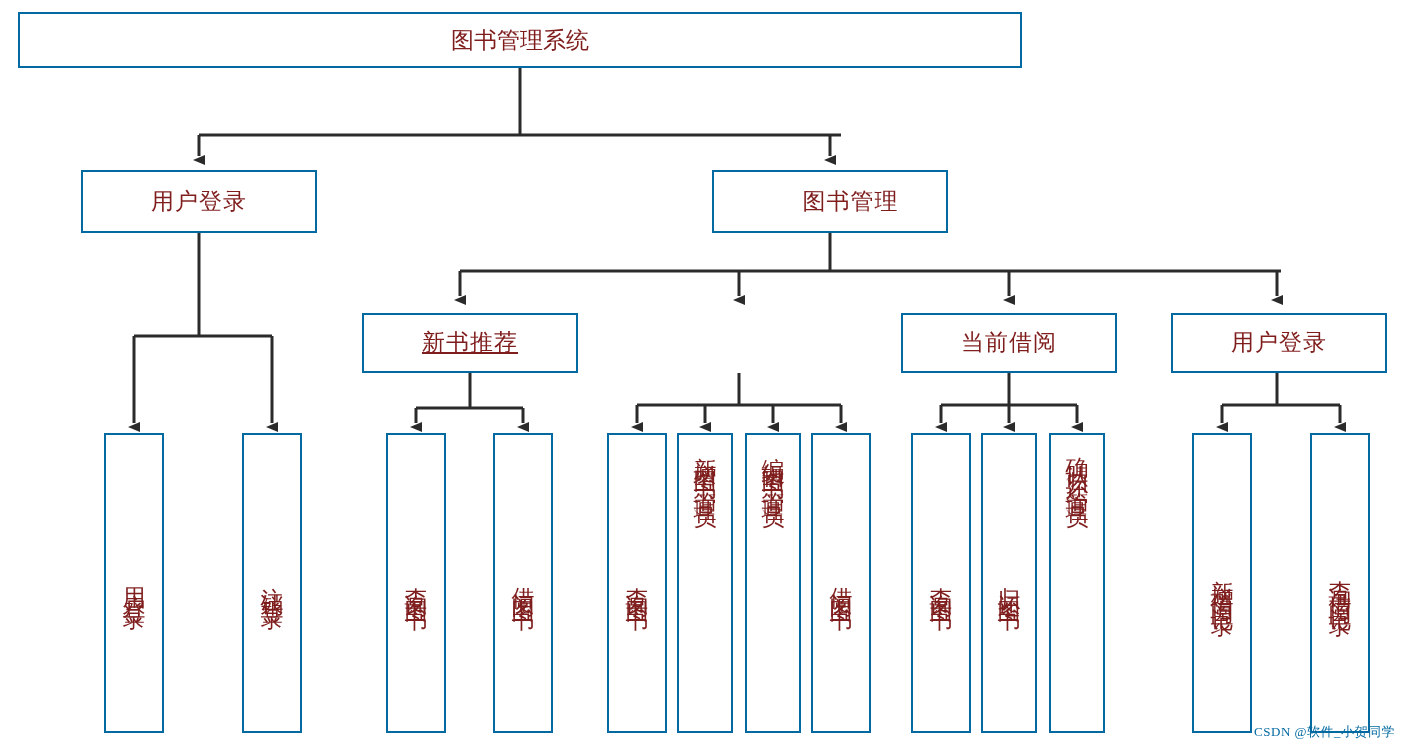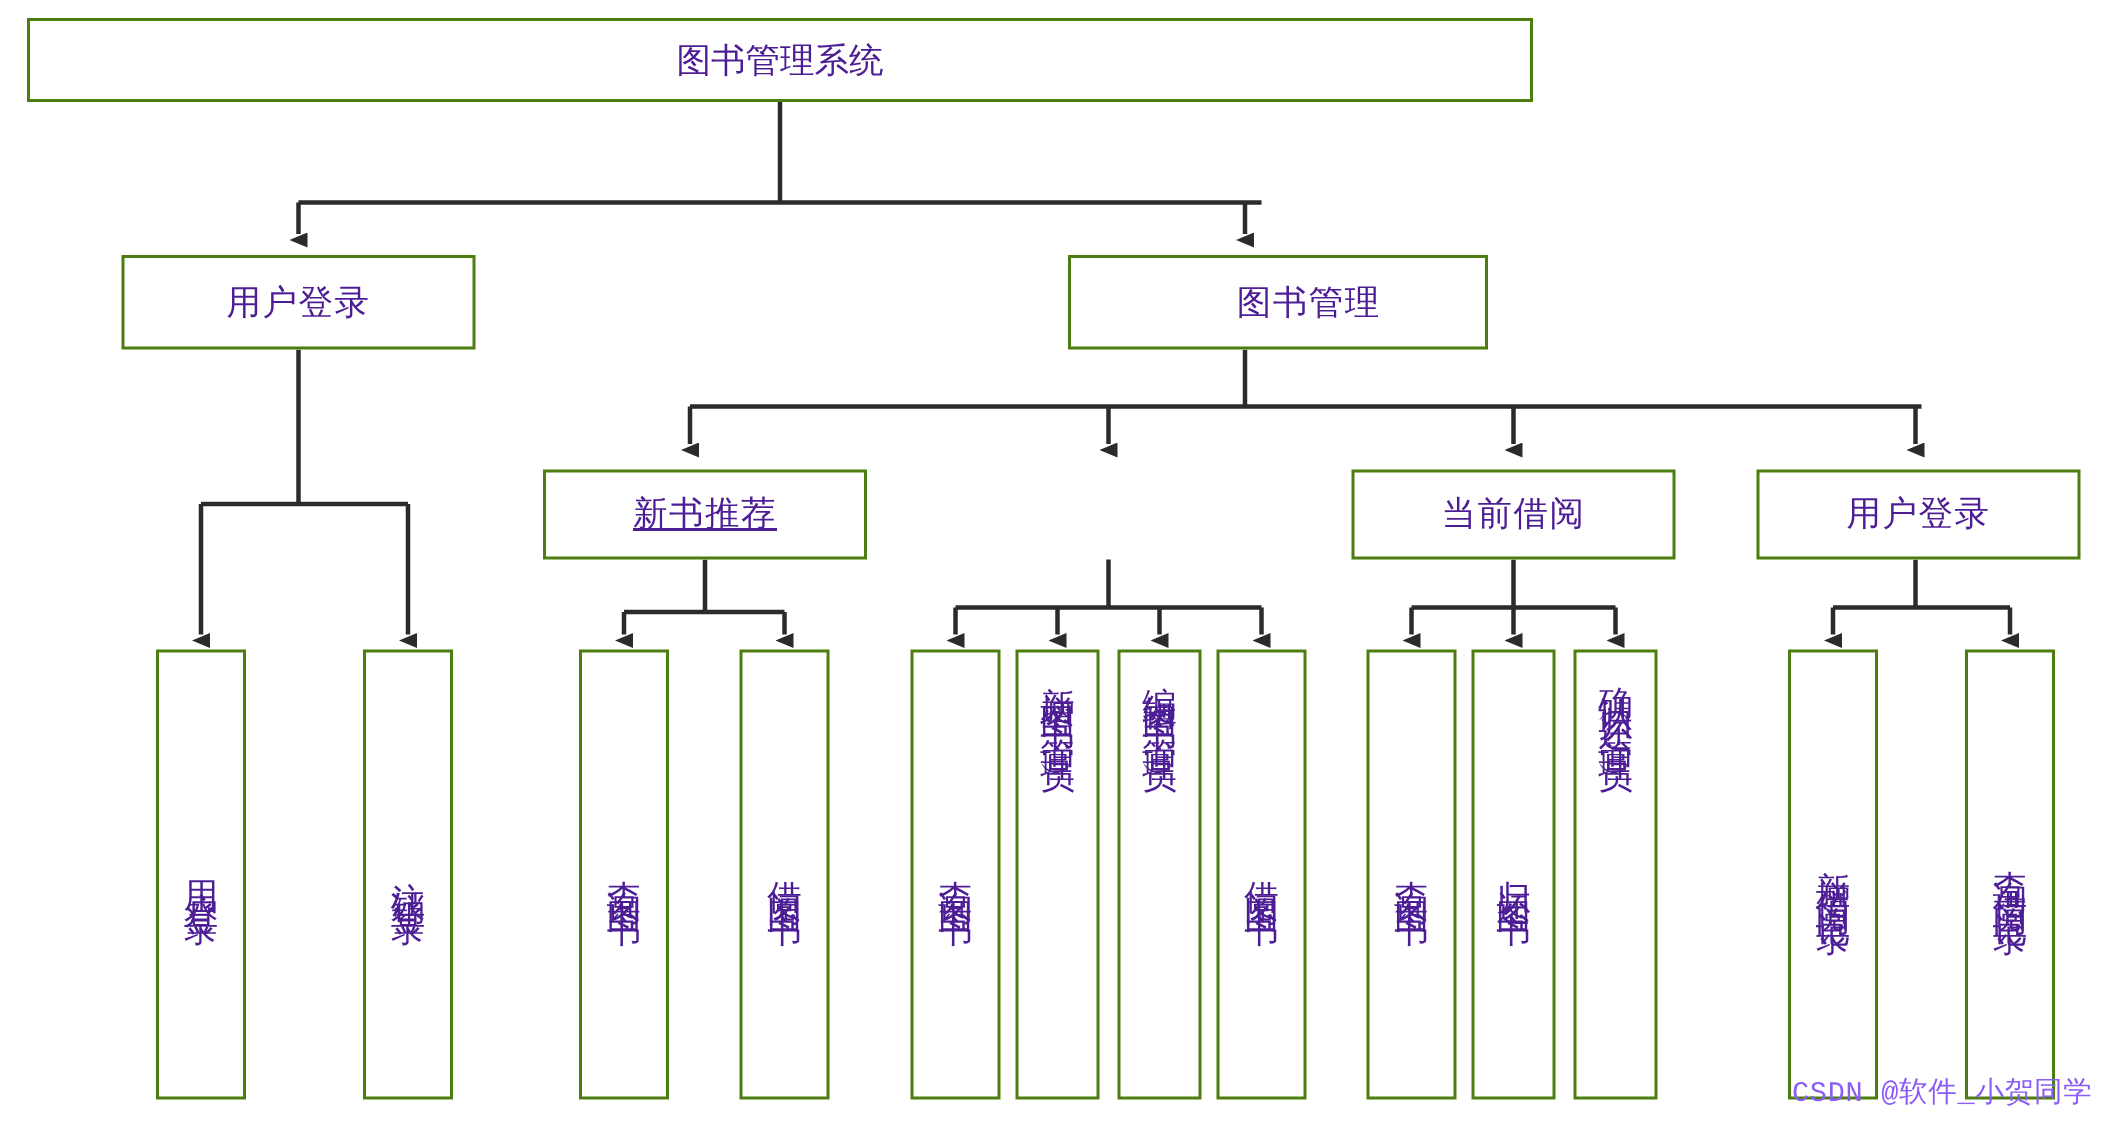--- a/index.html
+++ b/index.html
@@ -22,25 +22,25 @@
     left: 0;
     top: 0;
     width: 1405px;
     height: 747px;
     pointer-events: none;
   }
   .node {
     position: absolute;
     box-sizing: border-box;
     background: #ffffff;
-    border: 2px solid #4d7c0f;
+    border: 2px solid #0369a1;
     display: flex;
     align-items: center;
     justify-content: center;
-    color: #4c1d95;
+    color: #7f1d1d;
   }
   .node.h {
     font-size: 23px;
     letter-spacing: 1px;
     line-height: 1.1;
   }
   .node.root {
     font-size: 23px;
   }
   .node.leaf {
@@ -59,25 +59,25 @@
     white-space: nowrap;
     display: block;
   }
   .node.leaf.center {
     align-items: center;
   }
   .watermark {
     position: absolute;
     right: 10px;
     bottom: 6px;
-    font-size: 19px;
-    color: #8b5cf6;
+    font-size: 13px;
+    color: #0369a1;
     letter-spacing: 0.5px;
     white-space: nowrap;
-    font-family: Liberation Mono, monospace;
+    font-family: Liberation Serif, serif;
   }
 </style>
 </head>
 <body>
 
 <div id="canvas">
 
   <svg id="wires" viewBox="0 0 1405 747" width="1405" height="747">
     <defs>
       <marker id="arrow" markerWidth="10" markerHeight="12" refX="1" refY="6" orient="auto" markerUnits="userSpaceOnUse">
@@ -128,21 +128,21 @@
     </g>
   </svg>
 
   <div class="node root" style="left:18px; top:12px; width:1004px; height:56px;">
     <span>图书管理系统</span>
   </div>
 
   <div class="node h" style="left:81px; top:170px; width:236px; height:63px;">
     <span>用户登录</span>
   </div>
-  <div class="node h" style="left:712px; top:170px; width:280px; height:63px;padding-left:41px;">
+  <div class="node h" style="left:712px; top:170px; width:236px; height:63px;padding-left:41px;">
     <span>图书管理</span>
   </div>
 
   <div class="node h" style="left:362px; top:313px; width:216px; height:60px;text-decoration:underline;">
     <span>新书推荐</span>
   </div>
   <div class="node h" style="left:901px; top:313px; width:216px; height:60px;">
     <span>当前借阅</span>
   </div>
   <div class="node h" style="left:1171px; top:313px; width:216px; height:60px;">

